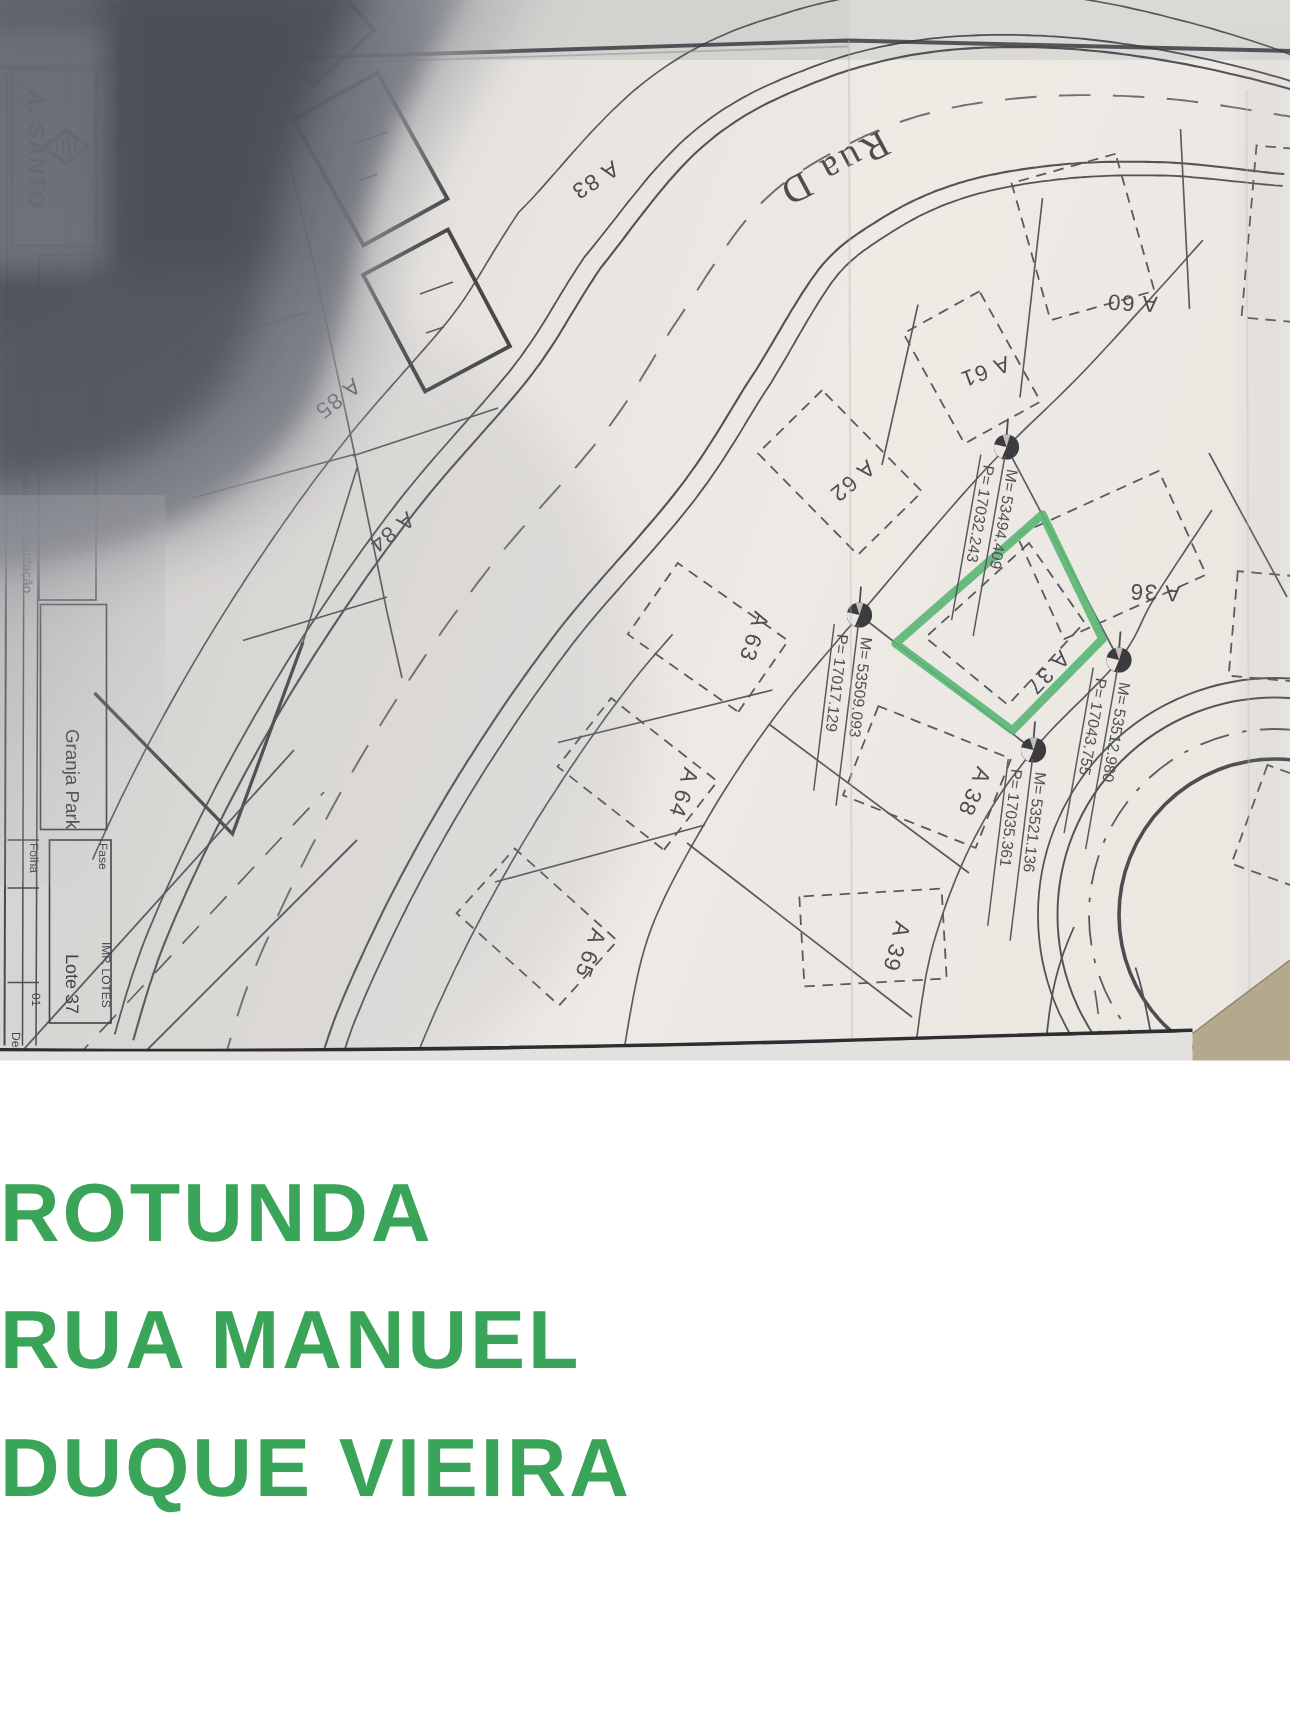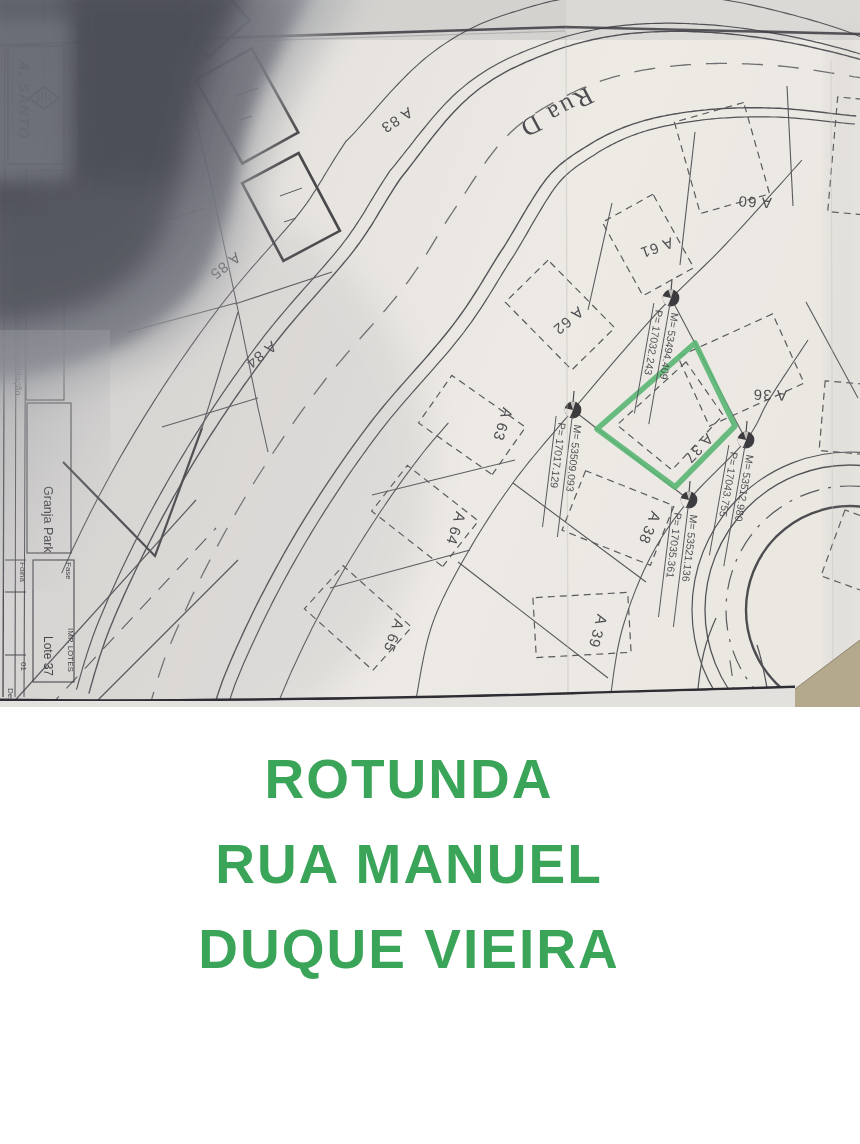--- a/index.html
+++ b/index.html
@@ -1,16 +1,16 @@
 <!DOCTYPE html>
 <html><head><meta charset="utf-8">
 <style>
 html,body{margin:0;padding:0;background:#ffffff;width:860px;height:1144px;overflow:hidden;}
 #page{position:relative;width:860px;height:1144px;background:#ffffff;font-family:"Liberation Sans", sans-serif;}
-#greentext{position:absolute;left:0;top:737px;width:818px;text-align:center;color:#3aa558;font-weight:bold;font-size:55px;line-height:85px;letter-spacing:2px;}
+#greentext{position:absolute;left:0;top:766px;width:818px;text-align:left;color:#3aa558;font-weight:bold;font-size:55px;line-height:85px;letter-spacing:2px;}
 </style></head>
 <body>
 <div id="page">
 
 <svg width="860" height="712" viewBox="0 0 860 712" style="position:absolute;left:0;top:0">
 <defs>
 <radialGradient id="blobg" cx="0.12" cy="0.18" r="1.05">
 <stop offset="0" stop-color="#4d4f58"></stop>
 <stop offset="0.45" stop-color="#565862"></stop>
 <stop offset="0.72" stop-color="#74767f"></stop>

